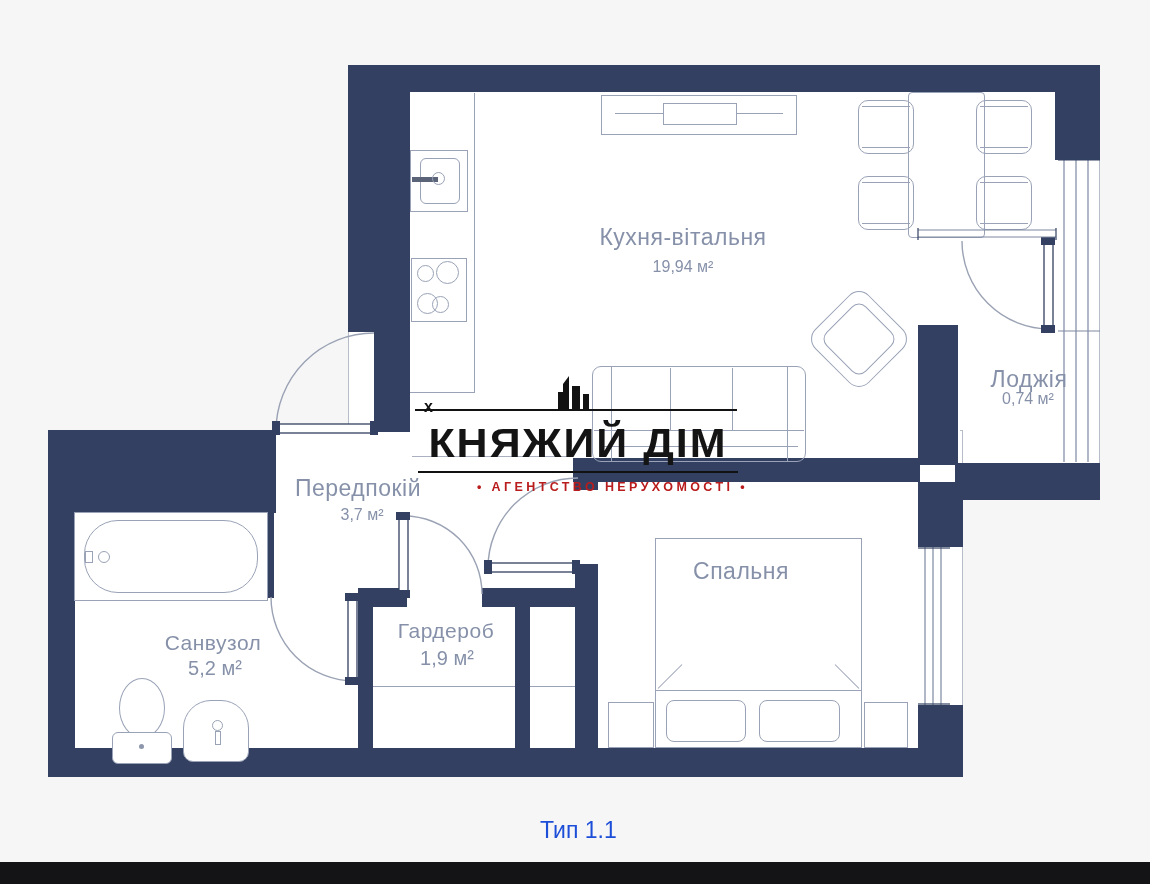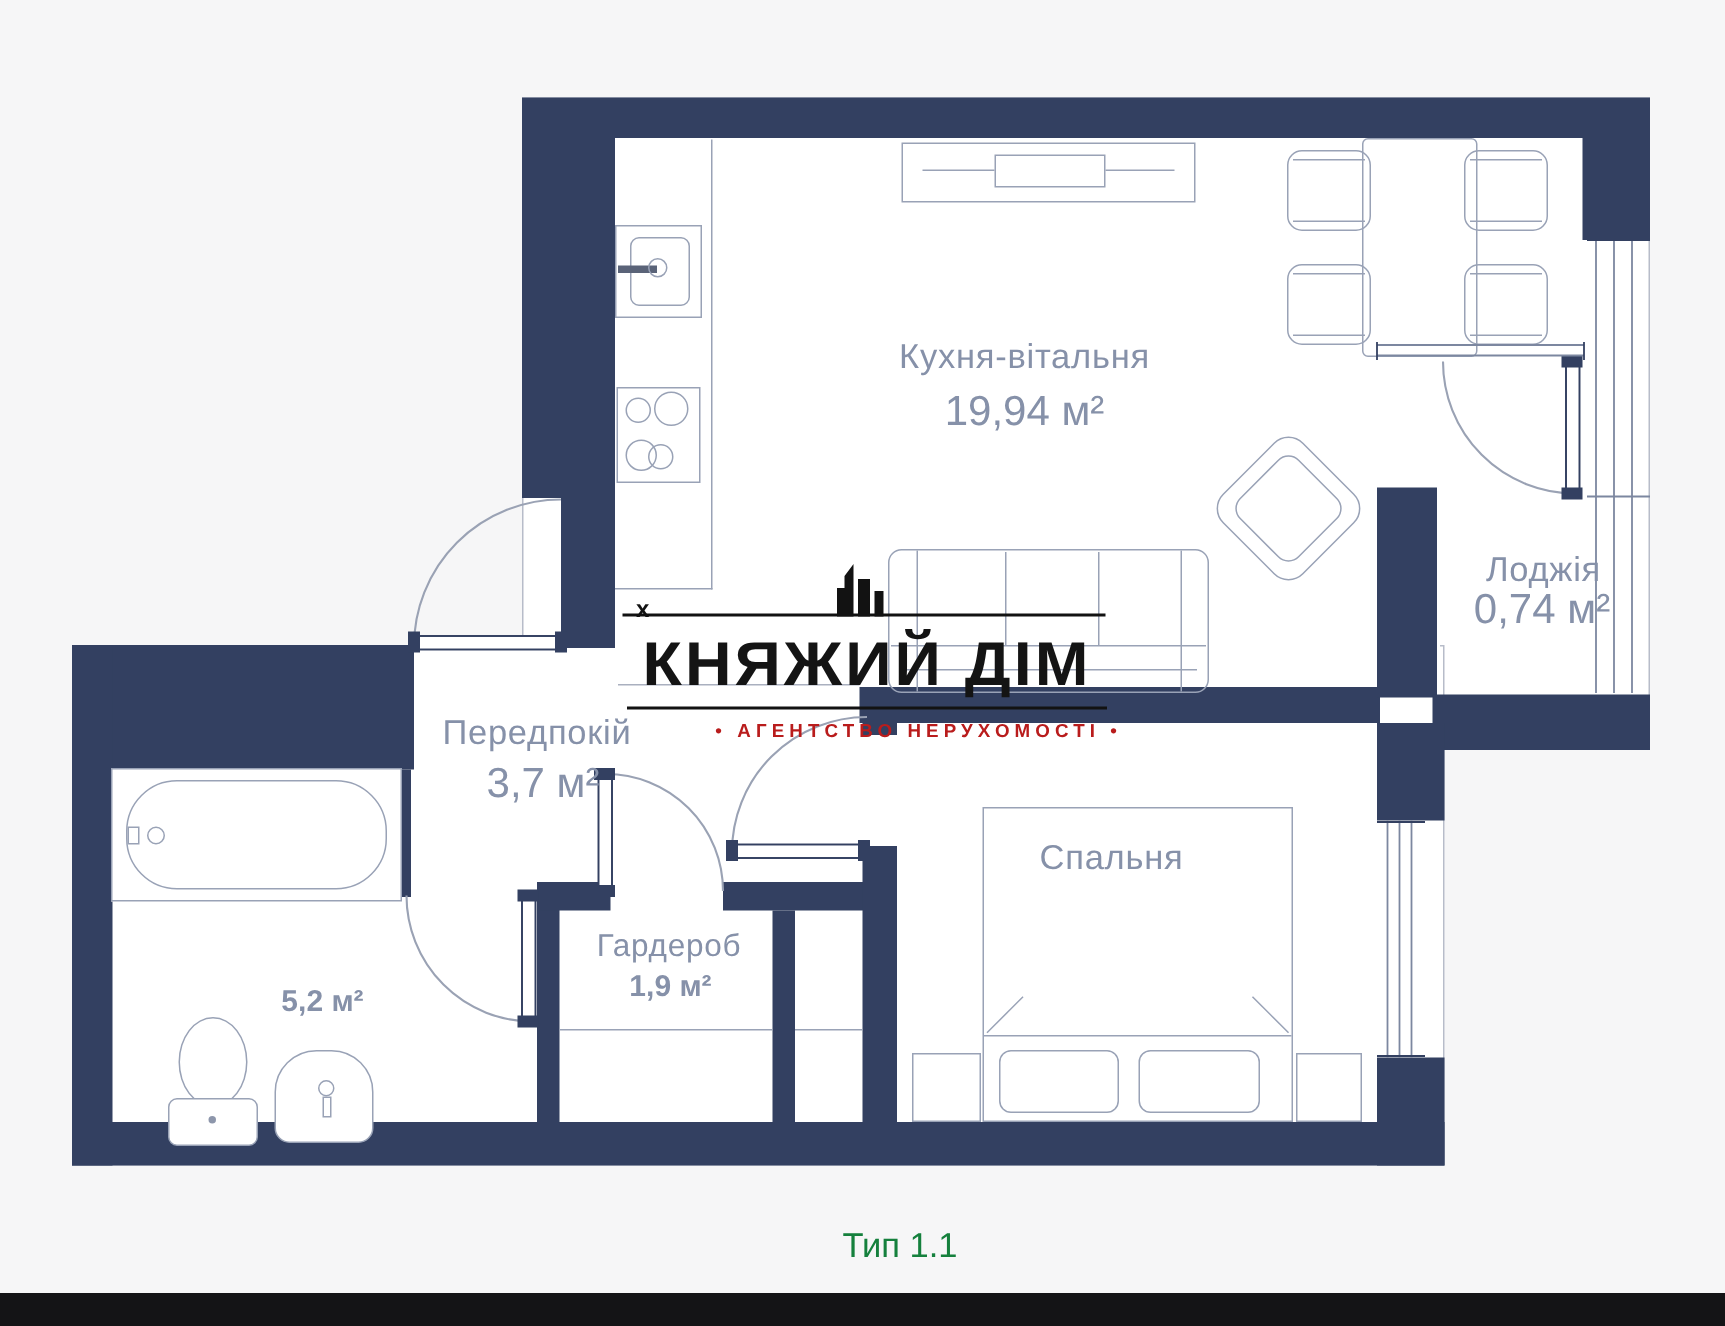--- a/index.html
+++ b/index.html
@@ -7,28 +7,28 @@
          font-family:"Liberation Sans",sans-serif;}
   .abs{position:absolute;box-sizing:border-box;}
   .floor{background:#ffffff;border:1px solid #b7bcc9;}
   .w{background:#334061;}
   .f{border:1.4px solid #99a2b6;background:transparent;}
   .lineT{border-top:1.4px solid #99a2b6;}
   .lineL{border-left:1.4px solid #99a2b6;}
   .round{border-radius:50%;}
   .room-label{color:#8691a9;text-align:center;white-space:nowrap;}
   .rname{font-size:23px;letter-spacing:0.5px;}
-  .rarea{font-size:28px;}
+  .rarea{font-size:16px;}
   .rname.sm{font-size:21px;}
-  .rarea.sm{font-size:20px;font-weight:bold;}
+  .rarea.sm{font-size:20px;}
   .logo-line{border-top:2.6px solid #121212;}
   .logo-title{color:#141414;font-weight:700;font-size:43px;letter-spacing:2px;
               text-align:center;transform:scaleY(0.96);}
   .logo-sub{color:#b91c1c;font-weight:700;font-size:12.5px;letter-spacing:3.4px;text-align:right;}
-  .type-label{color:#15803d;font-size:23px;text-align:center;}
+  .type-label{color:#1d4ed8;font-size:23px;text-align:left;}
   .blackbar{background:#141416;}
   svg{position:absolute;left:0;top:0;pointer-events:none;}
   .rot45{transform:rotate(45deg);}
 </style>
 </head>
 <body>
 
 <div id="stage">
 
   <div class="abs floor" style="left:348px;top:65px;width:752px;height:435px;"></div>
@@ -177,20 +177,21 @@
   <div class="abs room-label rarea" style="left:583px;top:258px;width:200px;">19,94 м²</div>
 
   <div class="abs room-label rname" style="left:949px;top:366px;width:160px;">Лоджія</div>
   <div class="abs room-label rarea" style="left:948px;top:390px;width:160px;">0,74 м²</div>
 
   <div class="abs room-label rname" style="left:268px;top:475px;width:180px;">Передпокій</div>
   <div class="abs room-label rarea" style="left:272px;top:506px;width:180px;">3,7 м²</div>
 
   <div class="abs room-label rname" style="left:651px;top:558px;width:180px;">Спальня</div>
 
+  <div class="abs room-label rname sm" style="left:123px;top:631px;width:180px;">Санвузол</div>
   <div class="abs room-label rarea sm" style="left:125px;top:657px;width:180px;">5,2 м²</div>
 
   <div class="abs room-label rname sm" style="left:366px;top:619px;width:160px;">Гардероб</div>
   <div class="abs room-label rarea sm" style="left:367px;top:647px;width:160px;">1,9 м²</div>
 
   <div class="abs" style="left:424px;top:398px;font-size:16px;font-weight:700;color:#121212;z-index:21;">х</div>
   <div class="abs logo-line" style="left:415px;top:409px;width:322px;height:0;z-index:20;"></div>
   <div class="abs logo-title" style="left:408px;top:419px;width:340px;z-index:20;">КНЯЖИЙ ДІМ</div>
   <div class="abs logo-line" style="left:418px;top:471px;width:320px;height:0;z-index:20;"></div>
   <div class="abs logo-sub" style="left:408px;top:480px;width:340px;z-index:20;">• АГЕНТСТВО  НЕРУХОМОСТІ •</div>

